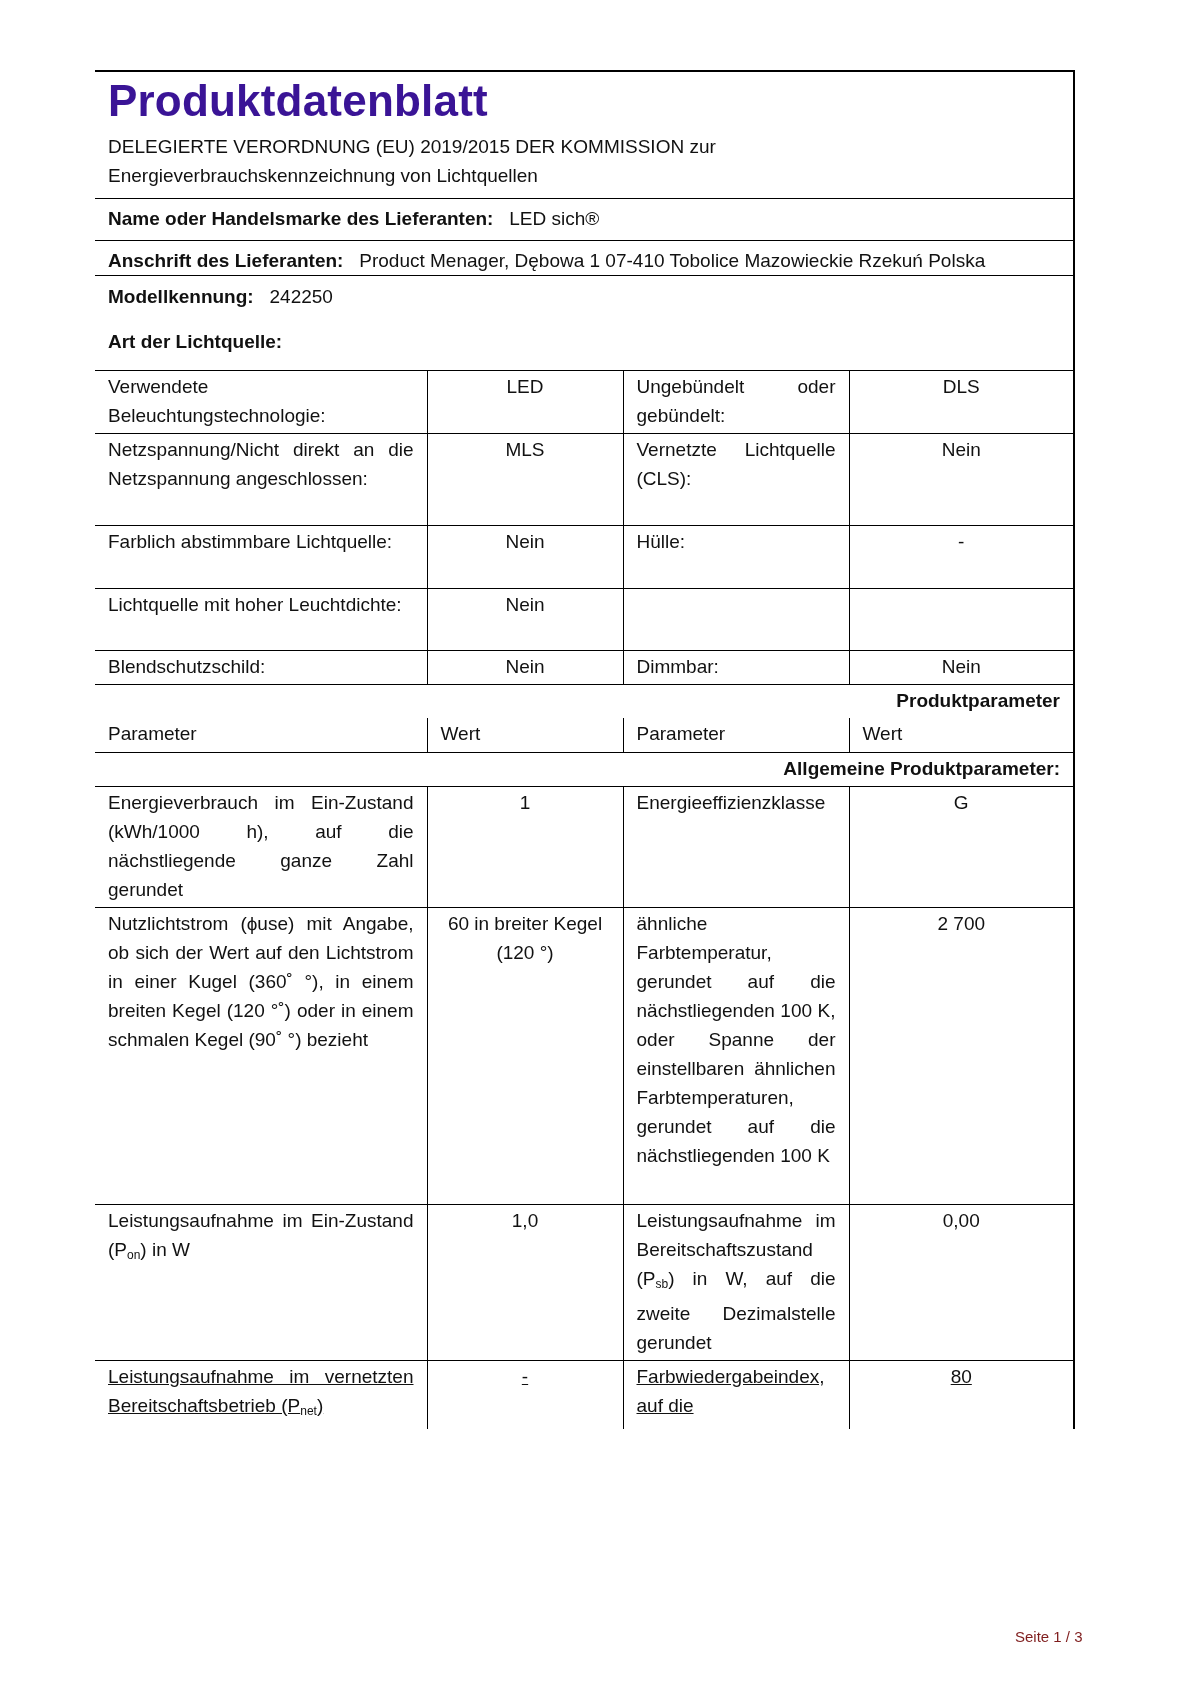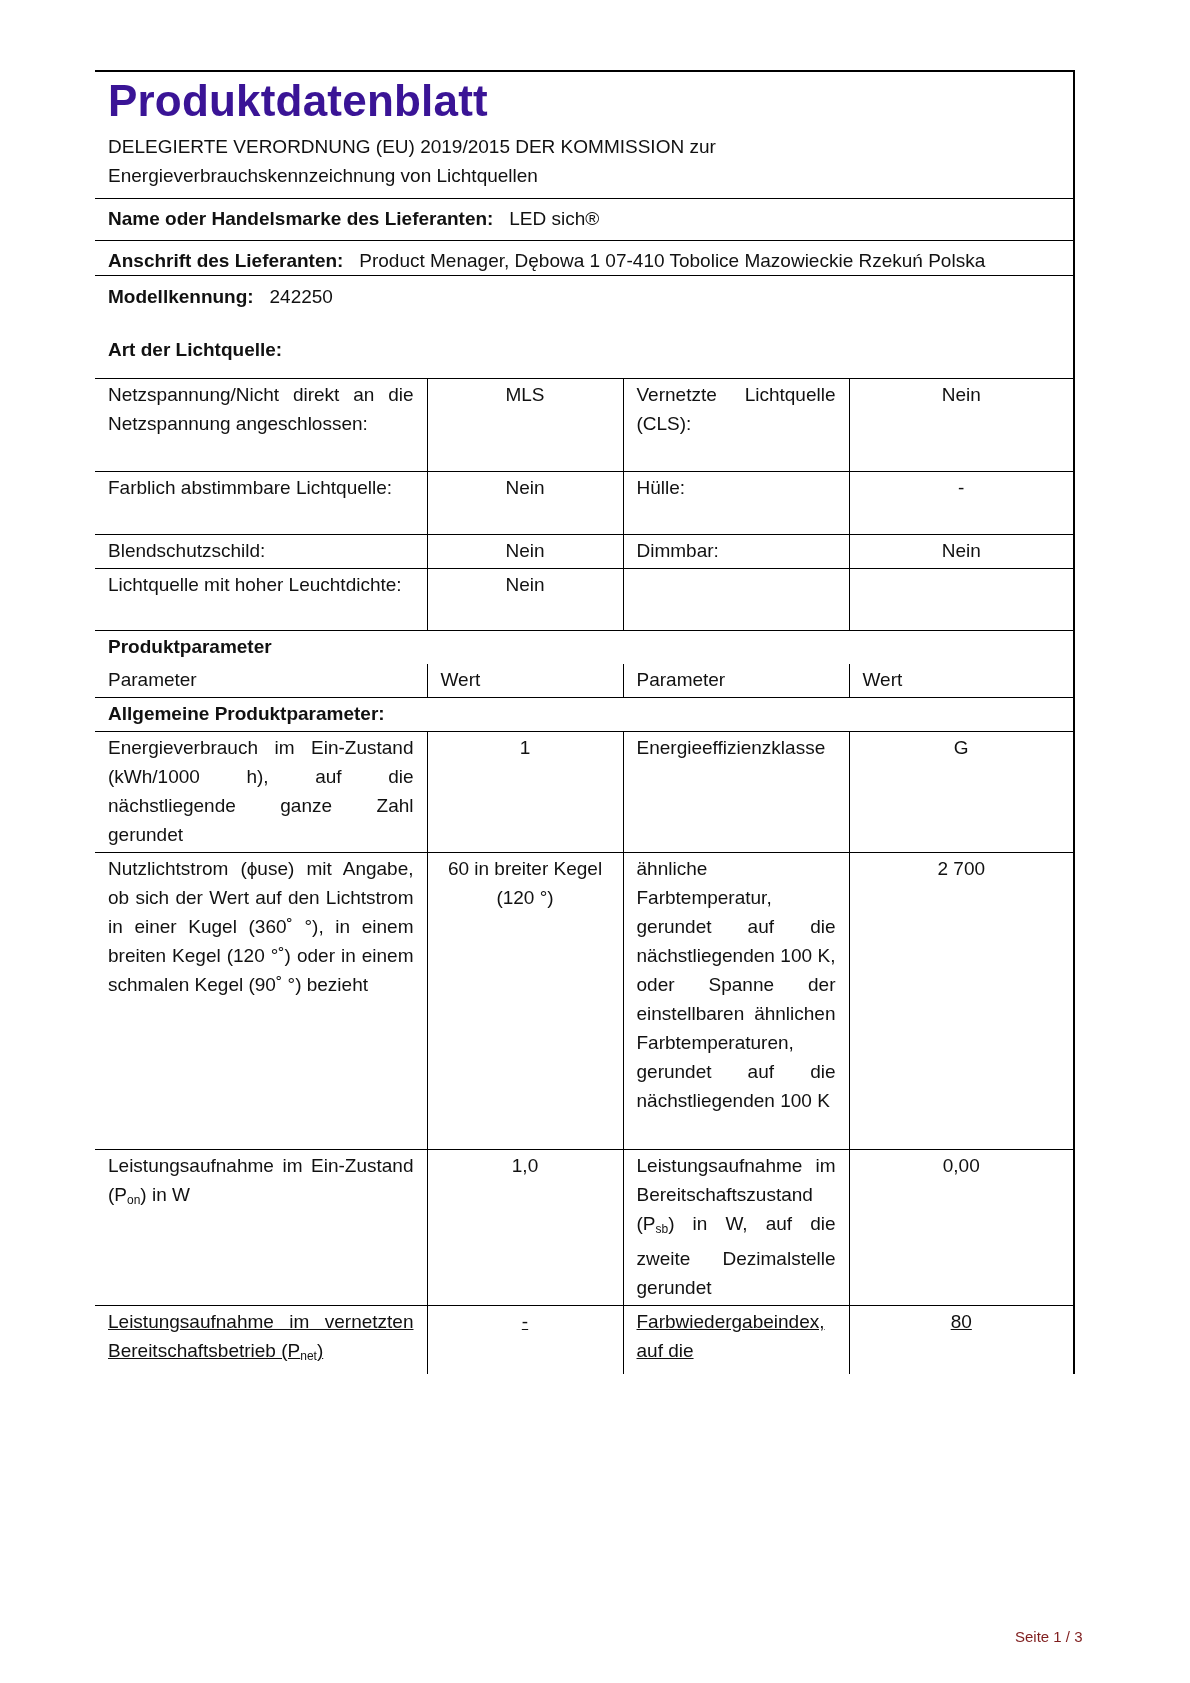--- a/index.html
+++ b/index.html
@@ -20,21 +20,21 @@
     .reg { padding-top: 6px; padding-bottom: 8px; }
     .lbl { font-weight: bold; }
     table { border-collapse: collapse; width: 100%; table-layout: fixed; }
     td {
       vertical-align: top; padding: 1px 13px 3px 13px; line-height: 29px;
       border-bottom: 1.5px solid #000;
     }
     td + td { border-left: 1.5px solid #000; }
     td.c { text-align: center; }
     td.j { text-align: justify; }
-    tr.banner td { text-align: left; font-weight: bold; border-left: none; }
+    tr.banner td { text-align: right; font-weight: bold; border-left: none; }
     tr.hdr td { border-bottom: 1.5px solid #000; }
     tr.noline td { border-bottom: none; }
     .col1 { width: 332px; } .col2 { width: 196px; } .col3 { width: 226px; } .col4 { width: auto; }
     sub { font-size: 12px; vertical-align: -3px; }
     .footer {
       position: absolute; left: 1015px; top: 1628px; font-size: 15px; color: #7f1d1d;
     }
   </style>
 </head>
 <body>
@@ -55,59 +55,65 @@
     <span>LED sich®</span>
   </div>
 
   <div class="sec" style="padding-top:5px;padding-bottom:0;">
     <span class="lbl">Anschrift des Lieferanten:</span>
     <span>&nbsp;</span>
     <span>Product Menager, Dębowa 1 07-410 Tobolice Mazowieckie Rzekuń Polska</span>
   </div>
 
   <div class="sec" style="padding-top:6px;padding-bottom:14px;">
-    <div style="margin-bottom:24px;">
+    <div style="margin-bottom:16px;">
       <span class="lbl">Modellkennung:</span>
       <span>&nbsp;</span>
       <span>242250</span>
     </div>
     <div class="lbl">Art der Lichtquelle:</div>
   </div>
 
   <table>
     <colgroup>
         <col class="col1">
         <col class="col2">
         <col class="col3">
         <col class="col4">
       </colgroup>
     <tbody>
+        <tr style="height:62px;">
+      <td class="j">Verwendete Beleuchtungstechnologie:</td>
+      <td class="c">LED</td>
+      <td class="j">Ungebündelt oder gebündelt:</td>
+      <td class="c">DLS</td>
+    </tr>
     <tr style="height:92px;">
       <td class="j">Netzspannung/Nicht direkt an die Netzspannung angeschlossen:</td>
       <td class="c">MLS</td>
       <td class="j">Vernetzte Lichtquelle (CLS):</td>
       <td class="c">Nein</td>
     </tr>
     <tr style="height:63px;">
       <td class="j">Farblich abstimmbare Lichtquelle:</td>
       <td class="c">Nein</td>
       <td>Hülle:</td>
       <td class="c">-</td>
     </tr>
+    <tr style="height:62px;">
+      <td class="j">Lichtquelle mit hoher Leuchtdichte:</td>
+      <td class="c">Nein</td>
+      <td></td>
+      <td></td>
+    </tr>
     <tr style="height:33px;">
       <td>Blendschutzschild:</td>
       <td class="c">Nein</td>
       <td>Dimmbar:</td>
       <td class="c">Nein</td>
-    </tr>
-    <tr style="height:62px;">
-      <td class="j">Lichtquelle mit hoher Leuchtdichte:</td>
-      <td class="c">Nein</td>
-      <td></td>
-      <td></td>
     </tr>
     <tr class="banner noline" style="height:33px;">
       <td colspan="4">Produktparameter</td>
     </tr>
     <tr class="hdr" style="height:34px;">
       <td>Parameter</td>
       <td>Wert</td>
       <td>Parameter</td>
       <td>Wert</td>
     </tr>

